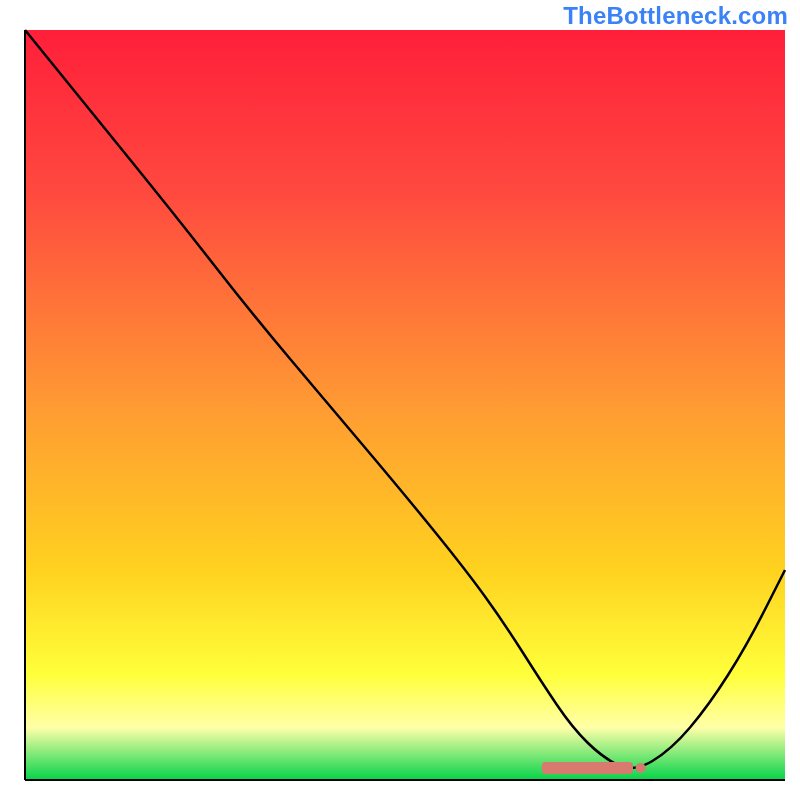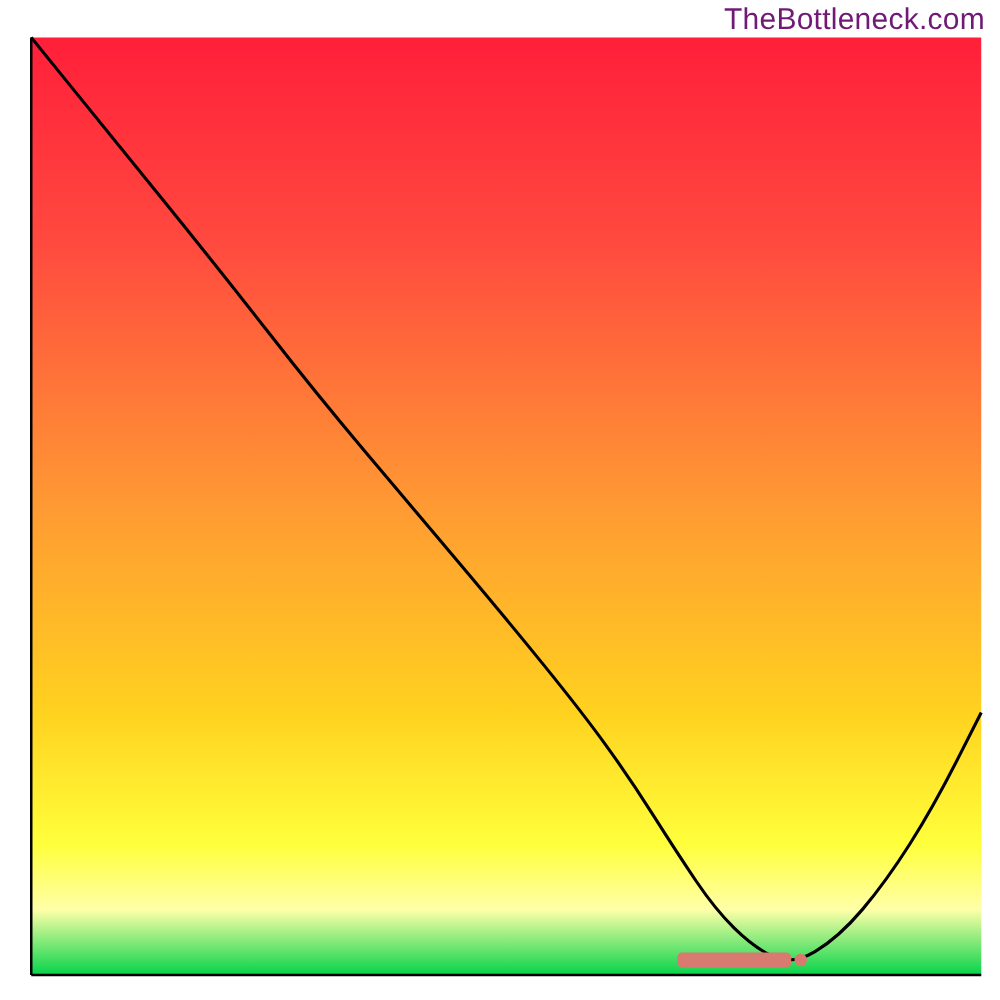--- a/index.html
+++ b/index.html
@@ -13,22 +13,22 @@
   .container {
     position: relative;
     width: 800px;
     height: 800px;
   }
   .watermark {
     position: absolute;
     top: 2px;
     right: 12px;
     font-size: 24px;
-    font-weight: 400;
-    color: #701a75;
+    font-weight: 700;
+    color: #3b82f6;
     letter-spacing: 0.2px;
   }
   svg.plot {
     position: absolute;
     left: 0;
     top: 0;
   }
 </style>
 </head>
 <body>

